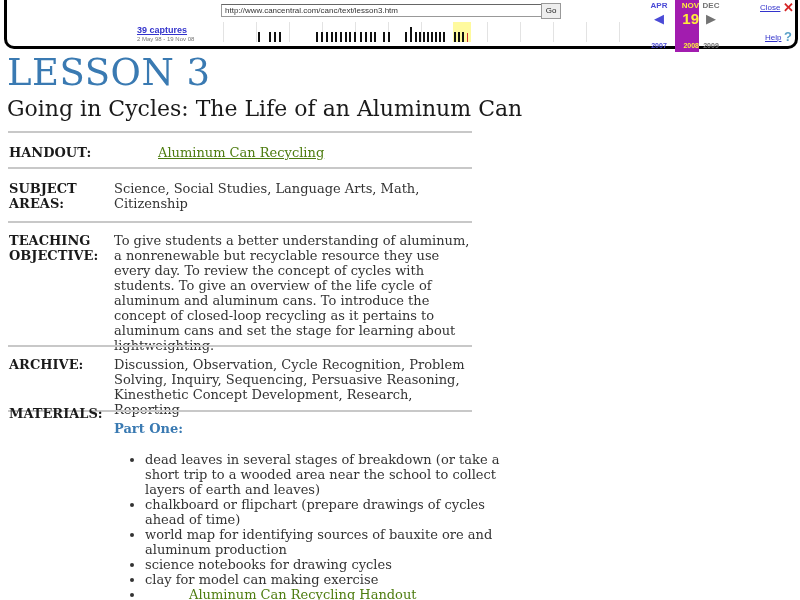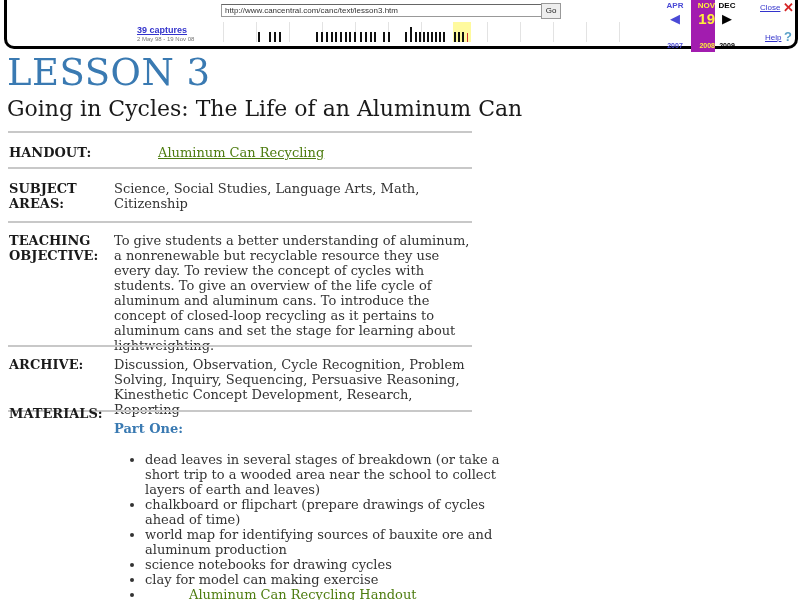--- a/index.html
+++ b/index.html
@@ -34,26 +34,26 @@
     position: absolute; left: 534px; top: 3px; width: 18px; height: 14px;
     border: 1px solid #999; background: #eee; font-family: "Liberation Sans", sans-serif; font-size: 8px;
     text-align: center; line-height: 14px; color: #222;
   }
   .wb-timeline { position: absolute; left: 216px; top: 22px; width: 404px; height: 20px; }
   .wb-timeline .grid { position: absolute; top: 0; width: 1px; height: 20px; background: #e3e3e3; }
   .wb-timeline .bar { position: absolute; bottom: 0; width: 2px; background: #111; }
   .wb-timeline .hl { position: absolute; top: 0; height: 20px; background: #fffa9e; }
   .wb-timeline .red { position: absolute; bottom: 0; width: 1px; height: 9px; background: #c33; }
   .wb-cal { position: absolute; left: 640px; top: 0; width: 78px; height: 46px; font-family: "Liberation Sans", sans-serif; }
-  .wb-cal .col { position: absolute; top: 0; width: 24px; height: 52px; text-align: center; margin-left: 16px; }
+  .wb-cal .col { position: absolute; top: 0; width: 24px; height: 52px; text-align: center; }
   .wb-cal .m { font-size: 8px; font-weight: bold; margin-top: 1px; }
   .wb-cal .y { font-size: 7px; font-weight: bold; position: absolute; bottom: 3px; width: 100%; }
   .wb-cal .prev { left: 0; color: #4a4ad6; }
   .wb-cal .cur { left: 28px; background: #a21caf; color: #ffef3a; text-align: right; }
-  .wb-cal .next { left: 52px; color: #000000; }
+  .wb-cal .next { left: 52px; color: #737373; }
   .wb-cal .day { font-size: 15px; font-weight: bold; line-height: 18px; margin-top: 0px; }
   .wb-cal .arrow { font-size: 13px; line-height: 18px; }
   .wb-close { position: absolute; left: 753px; top: 3px; font-family: "Liberation Sans", sans-serif; font-size: 8px; color: #3333cc; text-decoration: underline; }
   .wb-close-x { position: absolute; left: 776px; top: 0px; font-family: "Liberation Sans", sans-serif; font-size: 13px; color: #d52525; font-weight: bold; }
   .wb-help { position: absolute; left: 758px; top: 33px; font-family: "Liberation Sans", sans-serif; font-size: 8px; color: #3333cc; text-decoration: underline; }
   .wb-help-q { position: absolute; left: 777px; top: 29px; font-family: "Liberation Sans", sans-serif; font-size: 13px; color: #5aa0c8; font-weight: bold; }
 
   
   .lesson-num { position: absolute; left: 7px; top: 52px; font-size: 37px; color: #3a7ab2; font-family: "DejaVu Serif", serif; letter-spacing: 0.5px; line-height: 42px; }
   .title { position: absolute; left: 7px; top: 94px; font-size: 22px; color: #1a1a1a; line-height: 30px; }

